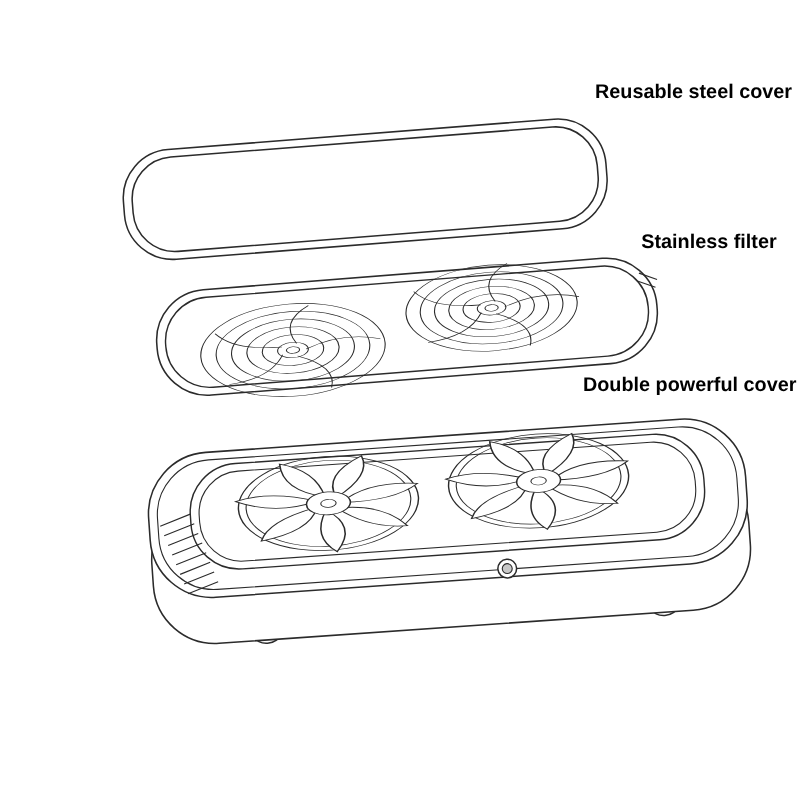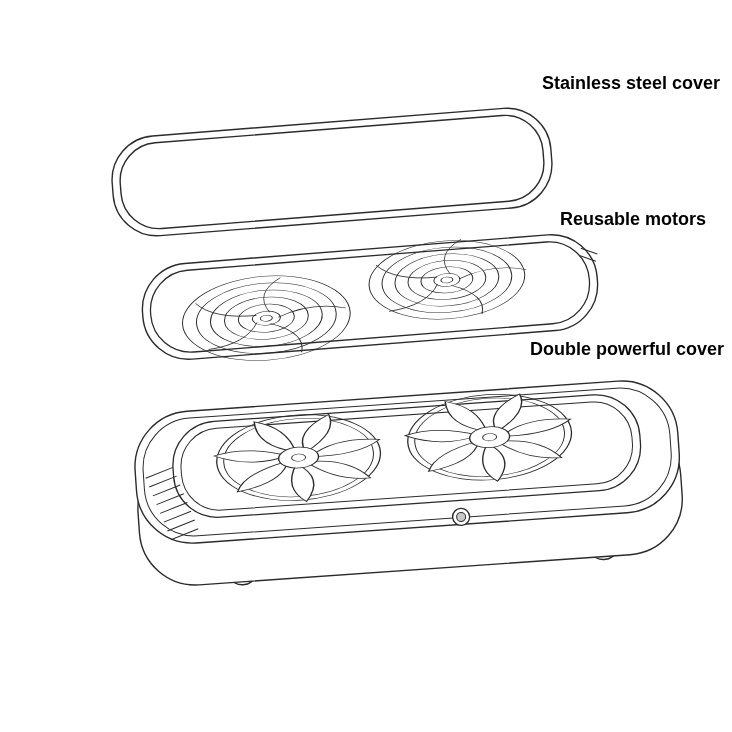--- a/index.html
+++ b/index.html
@@ -134,18 +134,18 @@
                  M12 36 l28 -9 M15 45 l28 -9 M18 54 l28 -9 M21 63 l28 -9"></path>
       </g>
 
       <g transform="translate(50,46.5)">
         <circle r="8.5" class="wh"></circle>
         <circle r="4.5" fill="#c8c8c8" stroke="#2b2b2b" stroke-width="1"></circle>
       </g>
     </g>
   </svg>
 
-  <div class="label" id="label-cover">Stainless steel cover</div>
+  <div class="label" id="label-cover">Reusable steel cover</div>
 
-  <div class="label" id="label-filter">Reusable motors</div>
+  <div class="label" id="label-filter">Stainless filter</div>
 
   <div class="label" id="label-motors">Double powerful cover</div>
 </div>
 
 </body></html>

